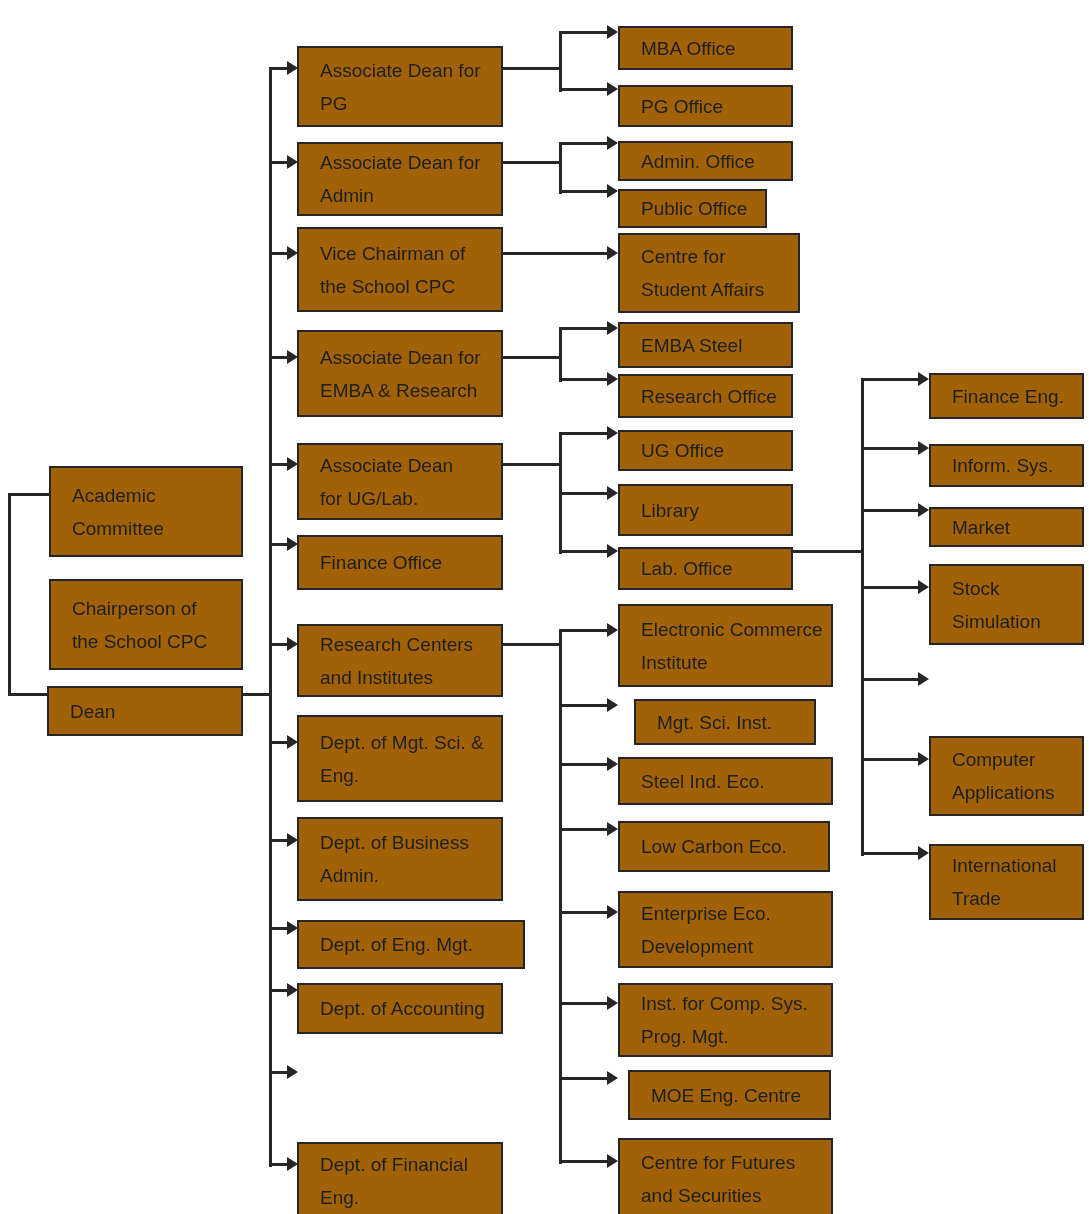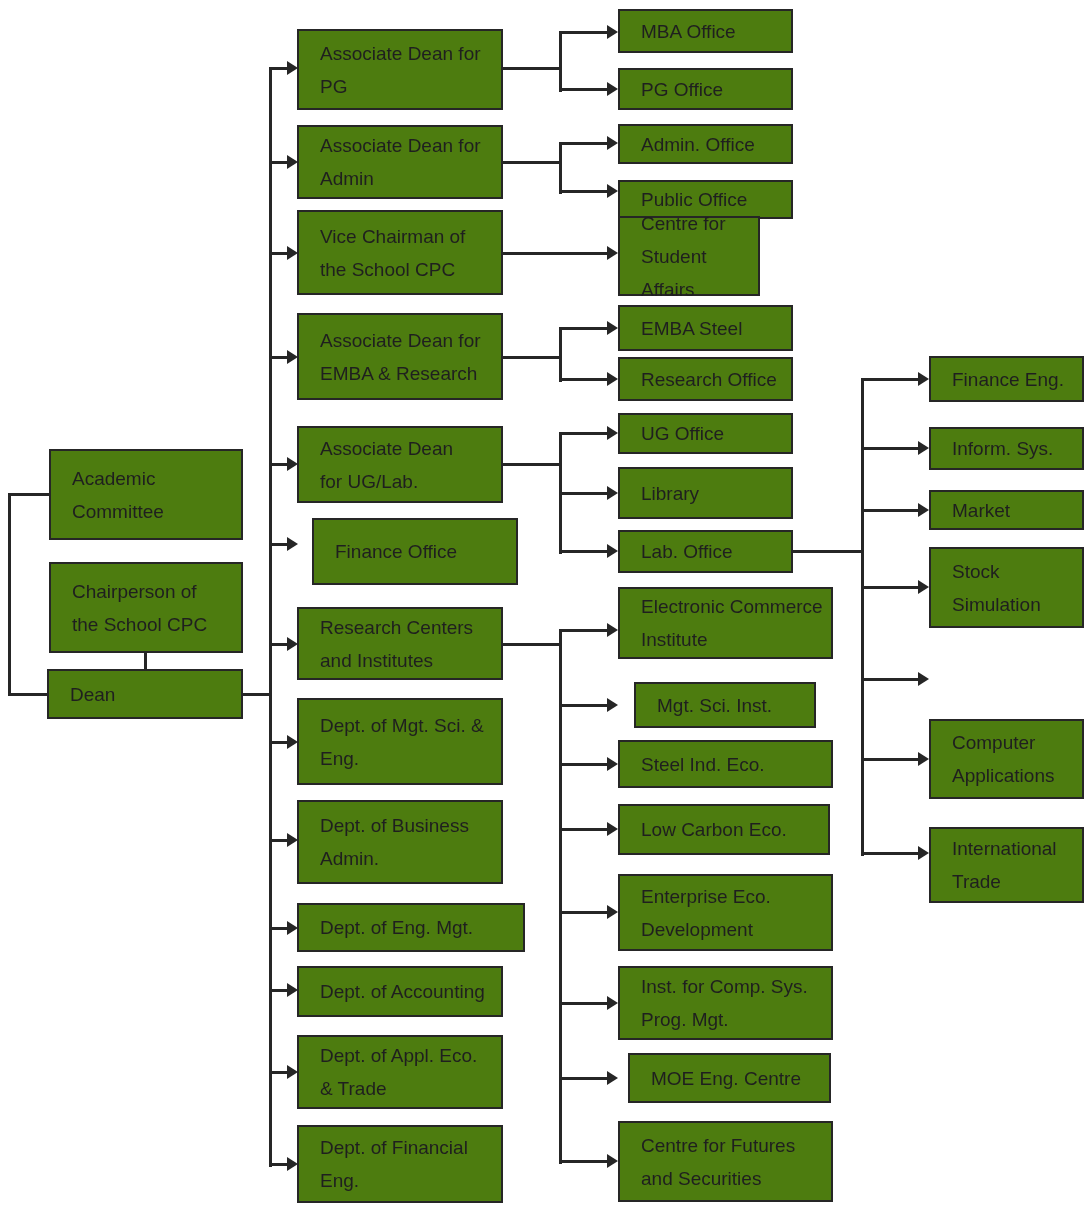--- a/index.html
+++ b/index.html
@@ -8,29 +8,30 @@
     width:1089px;height:1214px;
     background:#ffffff;
     font-family:"Liberation Sans", sans-serif;
     color:#1f1f1f;
     overflow:hidden;
   }
   .box{
     position:absolute;
     box-sizing:border-box;
     border:2px solid #262626;
-    background:#4d7c0f;
+    background:#a16207;
     display:flex;
     align-items:center;
     padding-left:21px;
     padding-right:4px;
     font-size:19px;
     line-height:33px;
     white-space:pre-line;
     z-index:2;
+    margin-top:17px;
   }
   .l{position:absolute;background:#262626;z-index:1;}
   .h{height:3px;}
   .v{width:3px;}
   .arw{
     position:absolute;width:0;height:0;z-index:1;
     border-top:7px solid transparent;
     border-bottom:7px solid transparent;
     border-left:11px solid #262626;
   }
@@ -49,47 +50,45 @@
   <div class="box" style="left:297px;top:29px;width:206px;height:81px">Associate Dean for
 PG</div>
   <div class="box" style="left:297px;top:125px;width:206px;height:74px">Associate Dean for
 Admin</div>
   <div class="box" style="left:297px;top:210px;width:206px;height:85px">Vice Chairman of
 the School CPC</div>
   <div class="box" style="left:297px;top:313px;width:206px;height:87px">Associate Dean for
 EMBA &amp; Research</div>
   <div class="box" style="left:297px;top:426px;width:206px;height:77px">Associate Dean
 for UG/Lab.</div>
-  <div class="box" style="left:312px;top:518px;width:206px;height:67px">Finance Office</div>
+  <div class="box" style="left:297px;top:518px;width:206px;height:55px">Finance Office</div>
   <div class="box" style="left:297px;top:607px;width:206px;height:73px">Research Centers
 and Institutes</div>
   <div class="box" style="left:297px;top:698px;width:206px;height:87px">Dept. of Mgt. Sci. &amp;
 Eng.</div>
   <div class="box" style="left:297px;top:800px;width:206px;height:84px">Dept. of Business
 Admin.</div>
   <div class="box" style="left:297px;top:903px;width:228px;height:49px">Dept. of Eng. Mgt.</div>
   <div class="box" style="left:297px;top:966px;width:206px;height:51px">Dept. of Accounting</div>
-  <div class="box" style="left:297px;top:1035px;width:206px;height:74px">Dept. of Appl. Eco.
-&amp; Trade</div>
   <div class="box" style="left:297px;top:1125px;width:206px;height:78px">Dept. of Financial
 Eng.</div>
 
   <div class="box" style="left:618px;top:9px;width:175px;height:44px">MBA Office</div>
   <div class="box" style="left:618px;top:68px;width:175px;height:42px">PG Office</div>
   <div class="box" style="left:618px;top:124px;width:175px;height:40px">Admin. Office</div>
-  <div class="box" style="left:618px;top:180px;width:175px;height:39px">Public Office</div>
-  <div class="box" style="left:618px;top:216px;width:142px;height:80px">Centre for
+  <div class="box" style="left:618px;top:172px;width:149px;height:39px">Public Office</div>
+  <div class="box" style="left:618px;top:216px;width:182px;height:80px">Centre for
 Student Affairs</div>
   <div class="box" style="left:618px;top:305px;width:175px;height:46px">EMBA Steel</div>
   <div class="box" style="left:618px;top:357px;width:175px;height:44px">Research Office</div>
   <div class="box" style="left:618px;top:413px;width:175px;height:41px">UG Office</div>
   <div class="box" style="left:618px;top:467px;width:175px;height:52px">Library</div>
   <div class="box" style="left:618px;top:530px;width:175px;height:43px">Lab. Office</div>
 
-  <div class="box" style="left:618px;top:587px;width:215px;height:72px">Electronic Commerce
+  <div class="box" style="left:618px;top:587px;width:215px;height:83px">Electronic Commerce
 Institute</div>
   <div class="box" style="left:634px;top:682px;width:182px;height:46px">Mgt. Sci. Inst.</div>
   <div class="box" style="left:618px;top:740px;width:215px;height:48px">Steel Ind. Eco.</div>
   <div class="box" style="left:618px;top:804px;width:212px;height:51px">Low Carbon Eco.</div>
   <div class="box" style="left:618px;top:874px;width:215px;height:77px">Enterprise Eco.
 Development</div>
   <div class="box" style="left:618px;top:966px;width:215px;height:74px">Inst. for Comp. Sys.
 Prog. Mgt.</div>
   <div class="box" style="left:628px;top:1053px;width:203px;height:50px">MOE Eng. Centre</div>
   <div class="box" style="left:618px;top:1121px;width:215px;height:81px">Centre for Futures

